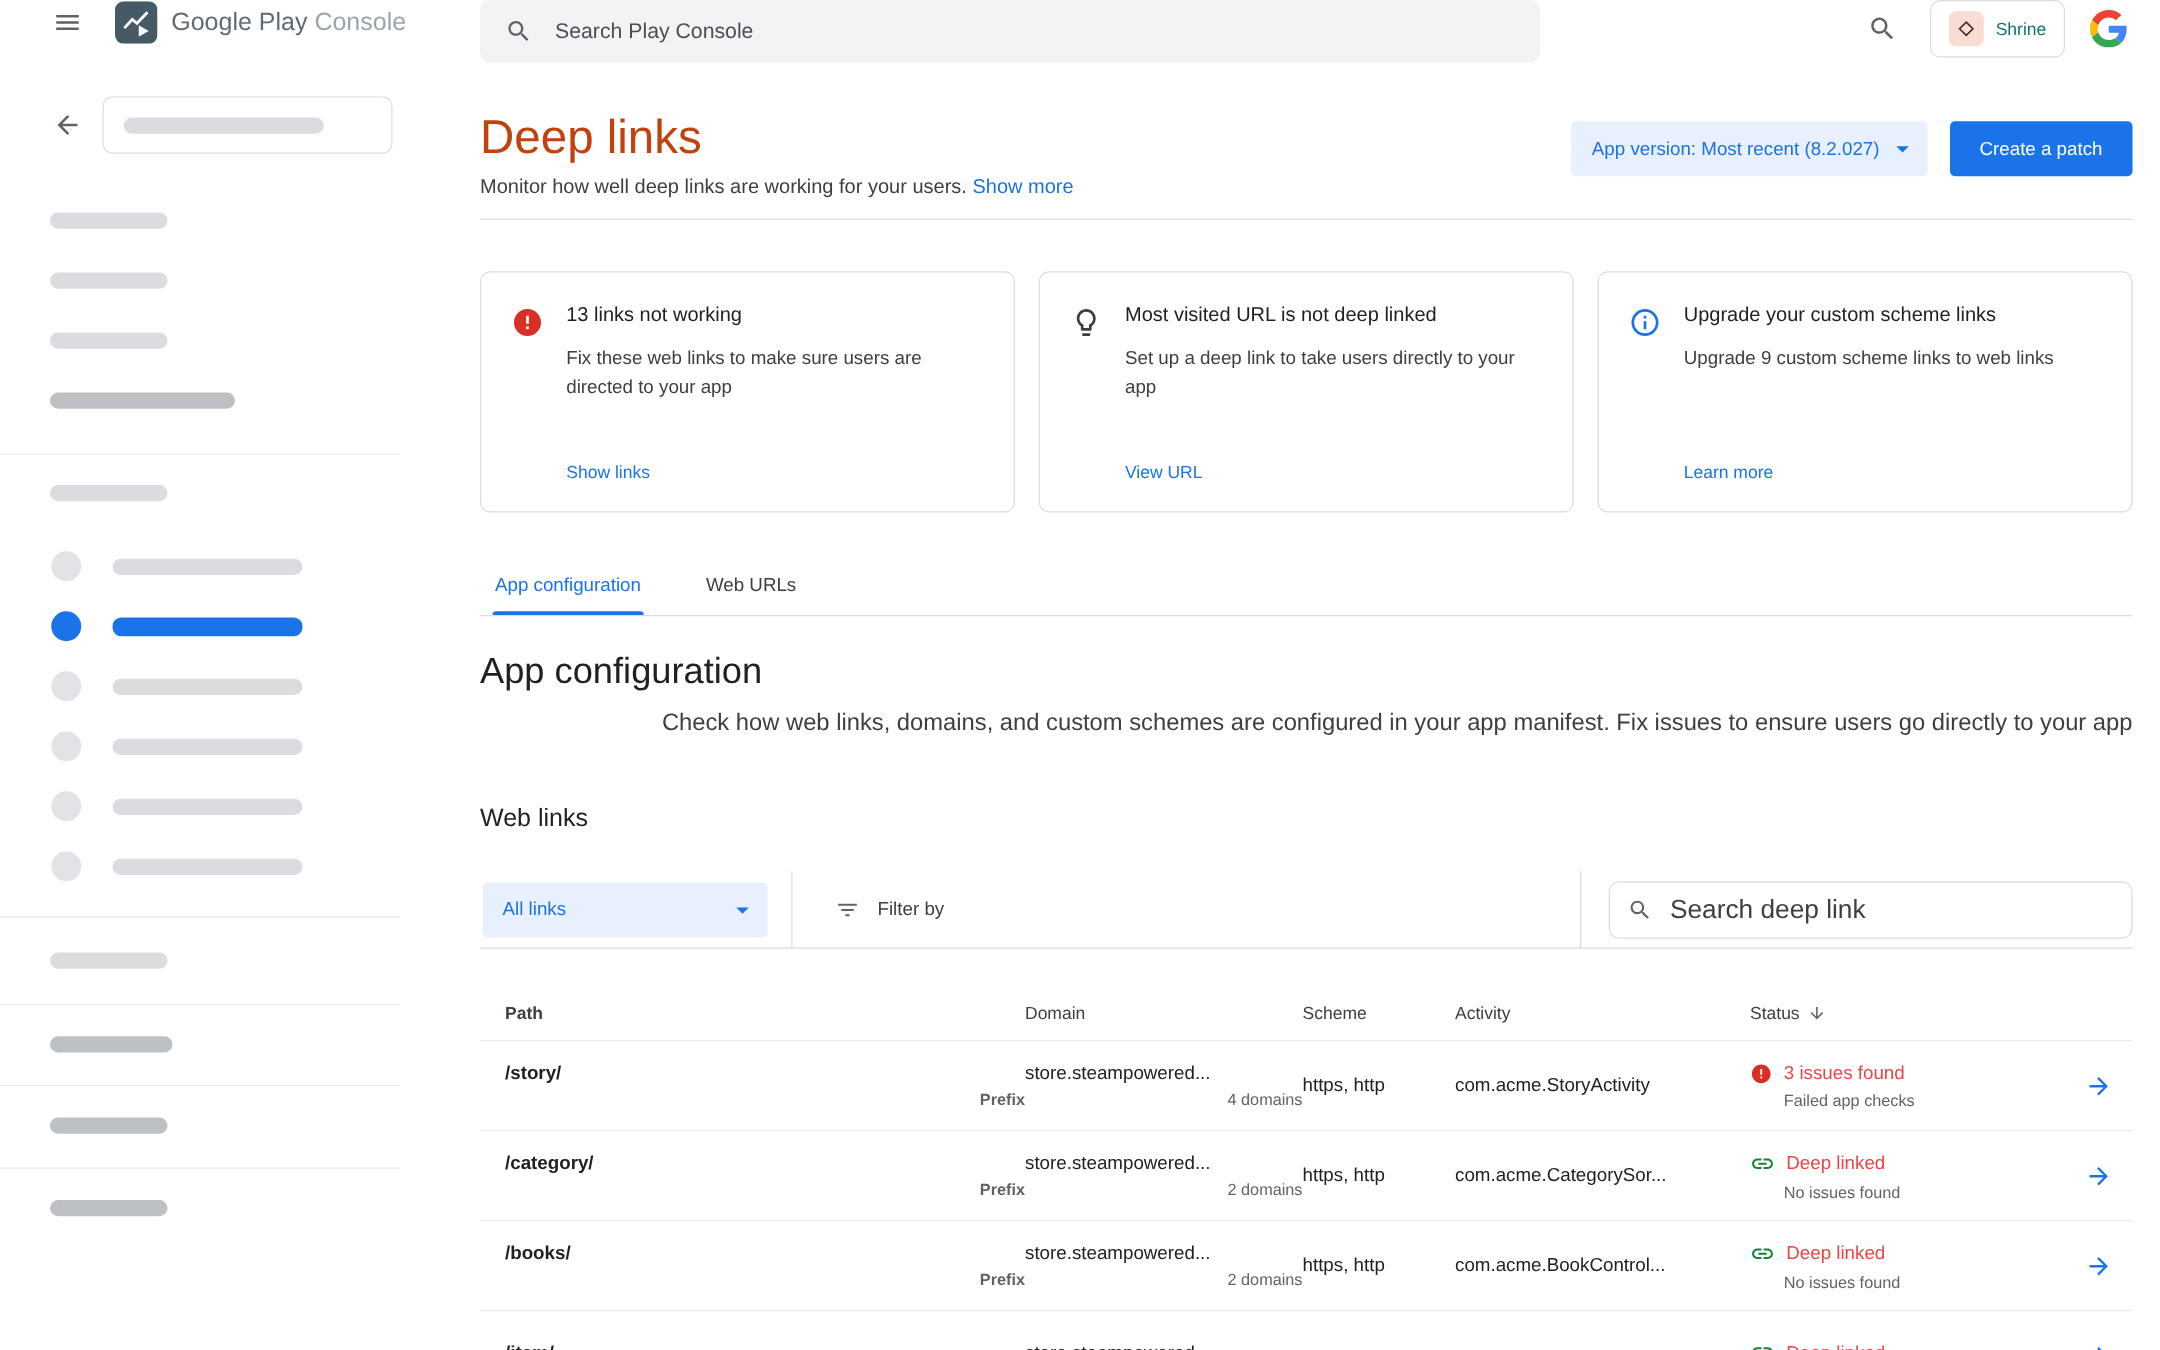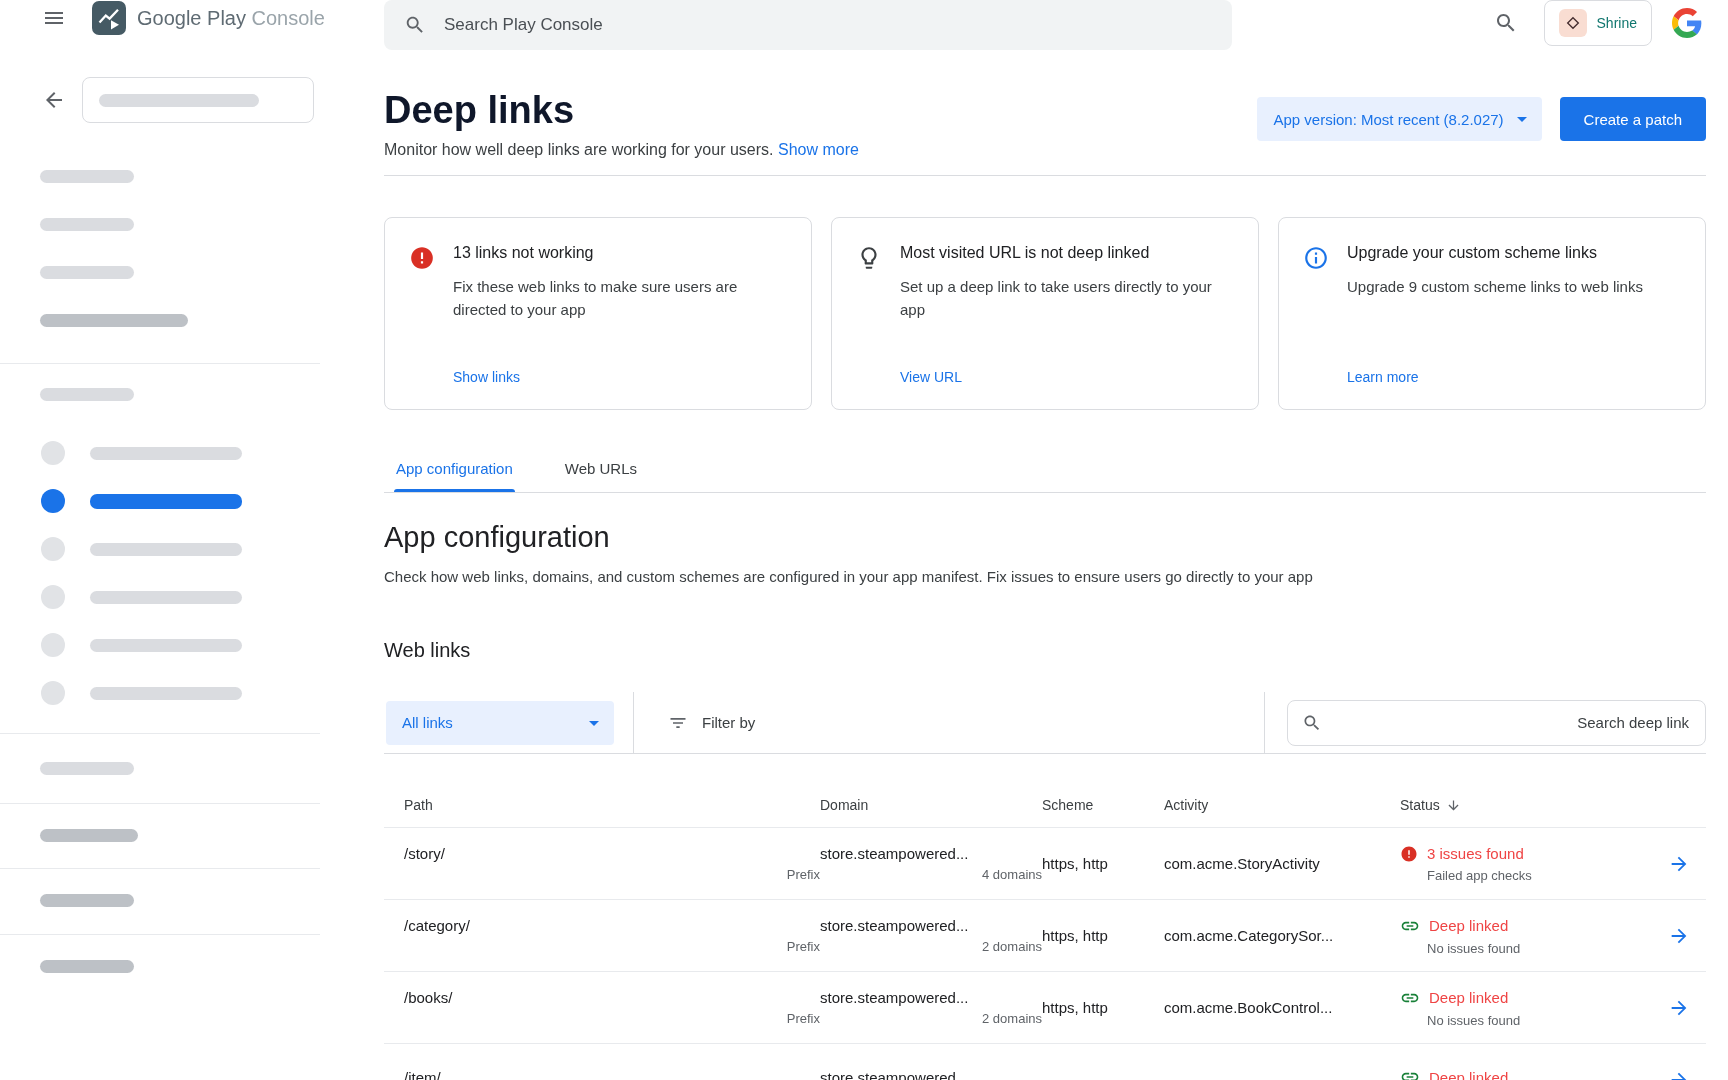--- a/index.html
+++ b/index.html
@@ -49,21 +49,21 @@
   .sb-div { height:1px; background:#e8eaed; margin:0; border:none; width:100%; }
   .sb-item { display:flex; align-items:center; gap:25px; padding-left:41px; height:48px; }
   .sb-circle { width:24px; height:24px; border-radius:50%; background:#e1e3e6; flex-shrink:0; }
   .sb-circle.blue { background:#1a73e8; }
   .mt47{margin-top:47px} .mt36{margin-top:36px} .mt35{margin-top:35px}
   .mt28{margin-top:28px} .mt27{margin-top:27px} .mt26{margin-top:26px} .mt25{margin-top:25px}
   .mt24{margin-top:24px} .mt16{margin-top:16px}
 
   
   .page-header { display:flex; justify-content:space-between; align-items:flex-start; padding-top:12px; }
-  .page-title { font-size:38px; font-weight:700; margin:0; color:#0f172a; }
+  .page-title { font-size:38px; font-weight:400; margin:0; color:#c2410c; }
   .page-sub { margin-top:9px; font-size:16px; color:#3c4043; }
   .header-actions { display:flex; align-items:center; gap:18px; margin-top:8px; }
   .version-chip { display:flex; align-items:center; gap:6px; height:44px; padding:0 8px 0 16px;
     background:#e8f0fe; color:#1a73e8; font-weight:500; font-size:15px; border:none; border-radius:4px; }
   .primary-btn { height:44px; padding:0 24px; background:#1a73e8; color:#fff; font-weight:500;
     font-size:15px; border:none; border-radius:4px; }
   .header-divider { border:none; border-top:1px solid #dadce0; margin:16px 0 0; }
 
   
   .cards { display:flex; gap:19px; margin-top:41px; }
@@ -78,47 +78,47 @@
   
   .tabs { display:flex; gap:48px; margin-top:50px; border-bottom:1px solid #dadce0; padding-left:10px; }
   .tab { position:relative; padding:0 2px 15px; font-size:15px; font-weight:500; color:#3c4043;
     background:none; border:none; }
   .tab.active { color:#1a73e8; }
   .tab.active::after { content:""; position:absolute; left:0; right:0; bottom:0; height:3px;
     background:#1a73e8; border-radius:3px 3px 0 0; }
 
   
   .section-title { font-size:29px; font-weight:500; margin:28px 0 0; color:#202124; }
-  .section-desc { margin-top:14px; font-size:15px; color:#3c4043; }
+  .section-desc { margin-top:14px; font-size:19px; color:#3c4043;text-align:right; }
   .web-links-title { font-size:20px; font-weight:500; margin:54px 0 0; color:#202124; }
 
   
   .filter-bar { display:flex; align-items:center; margin-top:30px; height:62px;
     border-bottom:1px solid #dadce0; }
   .links-select { display:flex; align-items:center; justify-content:space-between; width:228px;
     height:44px; padding:0 8px 0 16px; margin-left:2px; background:#e8f0fe; border:none;
     border-radius:4px; color:#1a73e8; font-weight:500; font-size:15px; }
   .vdiv { width:1px; align-self:stretch; background:#dadce0; }
   .vdiv.left { margin-left:19px; }
   .filter-by { display:flex; align-items:center; gap:14px; background:none; border:none;
     color:#3c4043; font-size:15px; margin-left:28px; }
   .deep-search { display:flex; align-items:center; gap:12px; width:419px; height:46px;
     border:1px solid #dadce0; border-radius:8px; padding:0 14px; margin-left:22px; }
-  .deep-search input { flex:1; border:none; outline:none; background:transparent; font-size:15px;
-    color:#202124; font-family:inherit;text-align:right; }
+  .deep-search input { flex:1; border:none; outline:none; background:transparent; font-size:21px;
+    color:#202124; font-family:inherit; }
   .deep-search input::placeholder { color:#3c4043; }
   .fb-spacer { flex:1; }
 
   
   .trow { display:grid; grid-template-columns:436px 222px 122px 236px 260px 1fr; align-items:center;
     border-bottom:1px solid #e8eaed; }
   .thead { height:74px; font-size:14px; color:#3c4043; align-items:end; padding-bottom:14px; }
   .thead > div { display:flex; align-items:center; gap:6px; }
   .tbody-row { height:72px; }
-  .c-first { padding-left:20px; }
+  .c-first { padding-left:20px;font-weight:bold; }
   .cell-main { font-size:15px; color:#202124; }
   .cell-sub { font-size:13px; color:#5f6368; margin-top:5px;text-align:right; }
   .status-main { display:flex; align-items:center; gap:9px; font-size:15px; color:#ef4444; }
   .status-sub { font-size:13px; color:#5f6368; margin-top:5px; padding-left:27px; }
   .row-arrow-cell { display:flex; justify-content:flex-end; padding-right:16px; }
   .sort-btn { background:none; border:none; display:flex; align-items:center; gap:6px;
     color:#3c4043; font-size:14px; padding:0; }
 </style>
 </head>
 <body>

